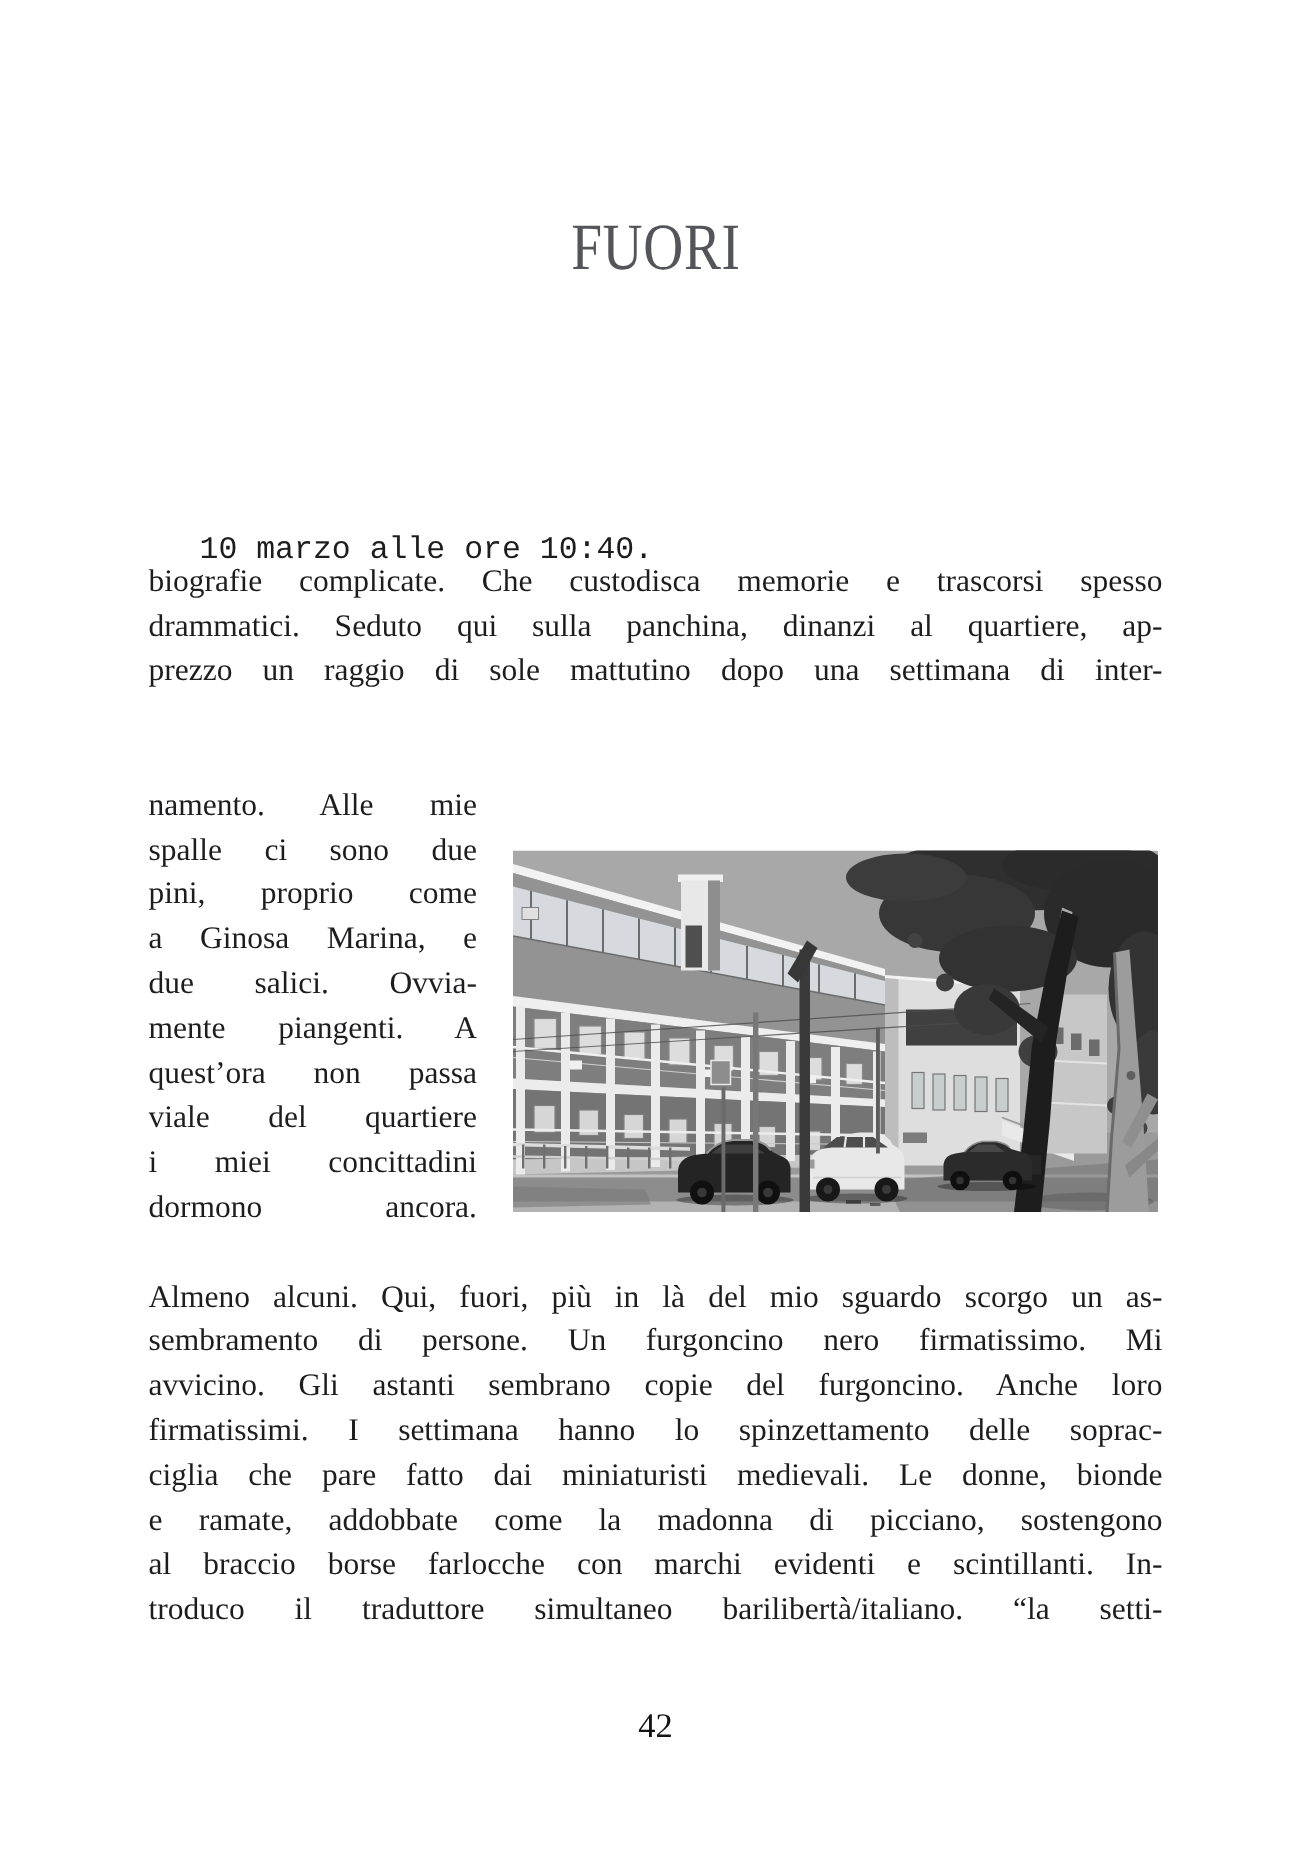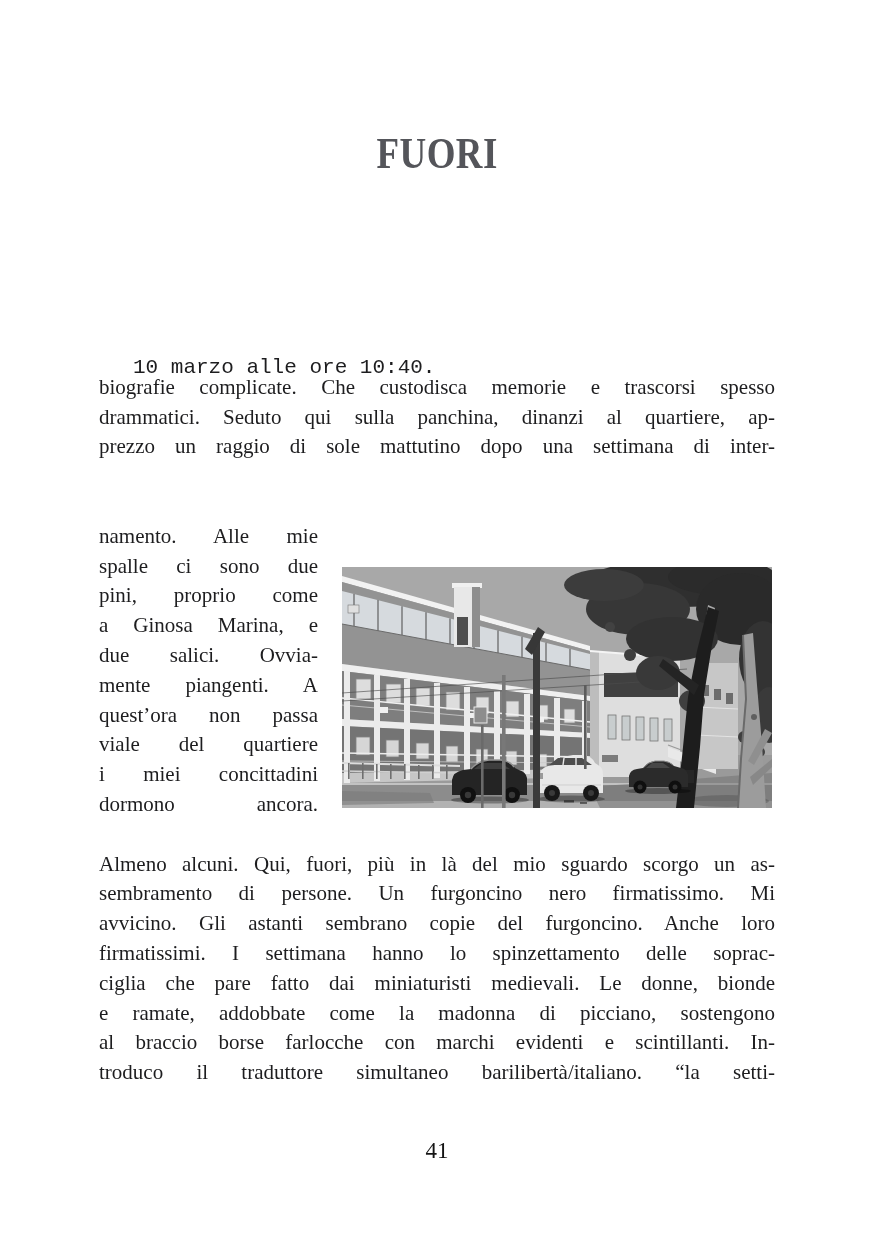--- a/index.html
+++ b/index.html
@@ -1,22 +1,22 @@
 <!DOCTYPE html>
 <html><head>
 <meta charset="utf-8">
 <style>
   html,body{margin:0;padding:0;background:#ffffff;}
   .page{
     position:relative;width:874px;height:1240px;background:#ffffff;
     font-family:"Liberation Serif","DejaVu Serif",serif;color:#1d1d1f;overflow:hidden;
   }
   .title{
-    position:absolute;left:0;top:130px;width:874px;margin:0;text-align:center;
-    font-size:44px;font-weight:700;color:#54555a;line-height:48px;letter-spacing:.5px;
+    position:absolute;left:0;top:141px;width:874px;margin:0;text-align:center;
+    font-size:44px;font-weight:400;color:#54555a;line-height:48px;letter-spacing:.5px;
   }
   .title-inner{display:inline-block;transform:scaleX(.84);transform-origin:center;}
   .block{position:absolute;left:99px;width:676px;}
   .tline{
     height:29.8px;line-height:29.8px;font-size:21px;
     text-align:justify;text-align-last:justify;overflow:hidden;white-space:normal;
   }
   .indent{padding-left:34px;}
   .date{top:353px;font-family:Liberation Mono, monospace;}
   .date .tline{text-align:left;text-align-last:left;}
@@ -282,15 +282,15 @@
       <div class="tline">Almeno alcuni. Qui, fuori, più in là del mio sguardo scorgo un as-</div>
       <div class="tline">sembramento di persone. Un furgoncino nero firmatissimo. Mi</div>
       <div class="tline">avvicino. Gli astanti sembrano copie del furgoncino. Anche loro</div>
       <div class="tline">firmatissimi. I settimana hanno lo spinzettamento delle soprac-</div>
       <div class="tline">ciglia che pare fatto dai miniaturisti medievali. Le donne, bionde</div>
       <div class="tline">e ramate, addobbate come la madonna di picciano, sostengono</div>
       <div class="tline">al braccio borse farlocche con marchi evidenti e scintillanti. In-</div>
       <div class="tline">troduco il traduttore simultaneo barilibertà/italiano. “la setti-</div>
     </div>
 
-  <div class="pagenum">41</div>
+  <div class="pagenum">42</div>
 
 </div>
 
 </body></html>

